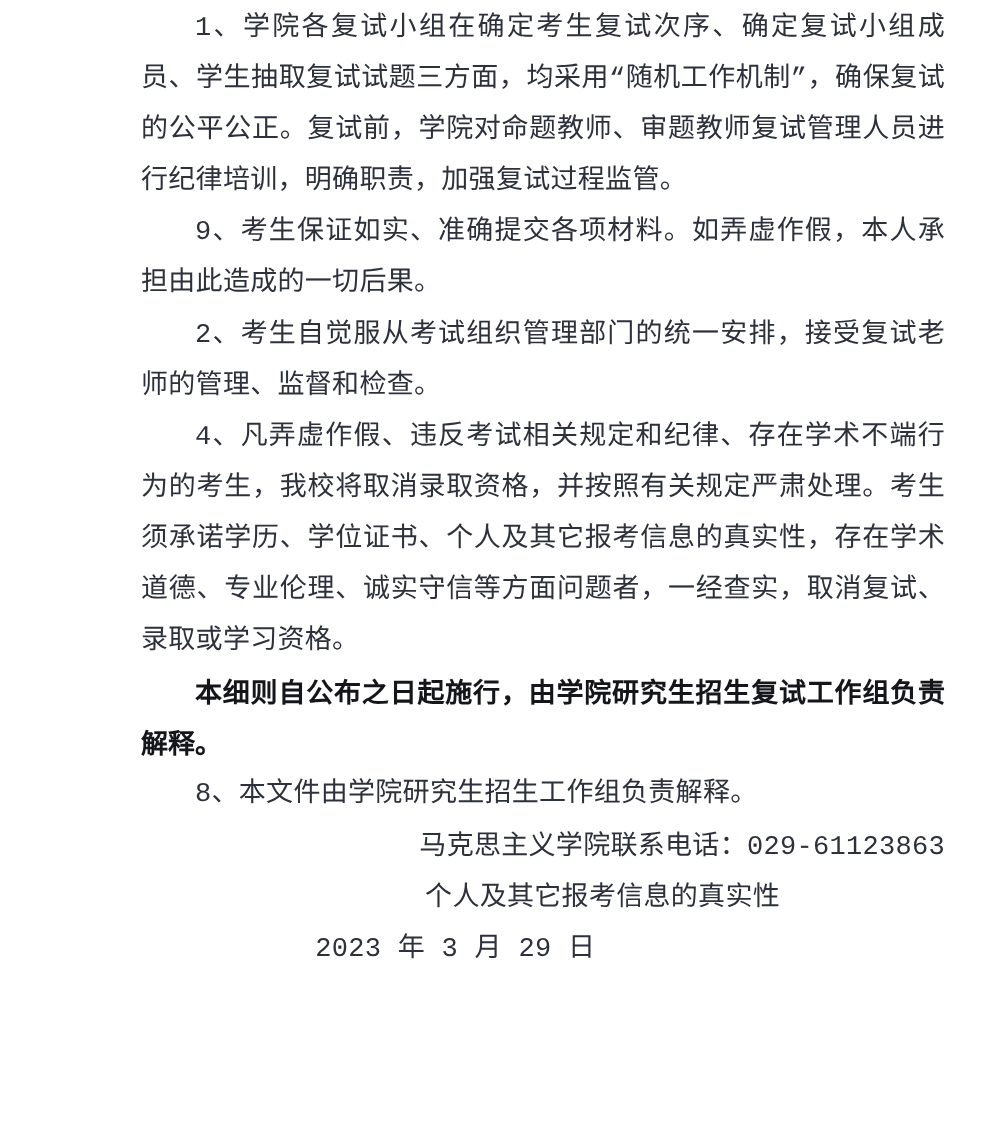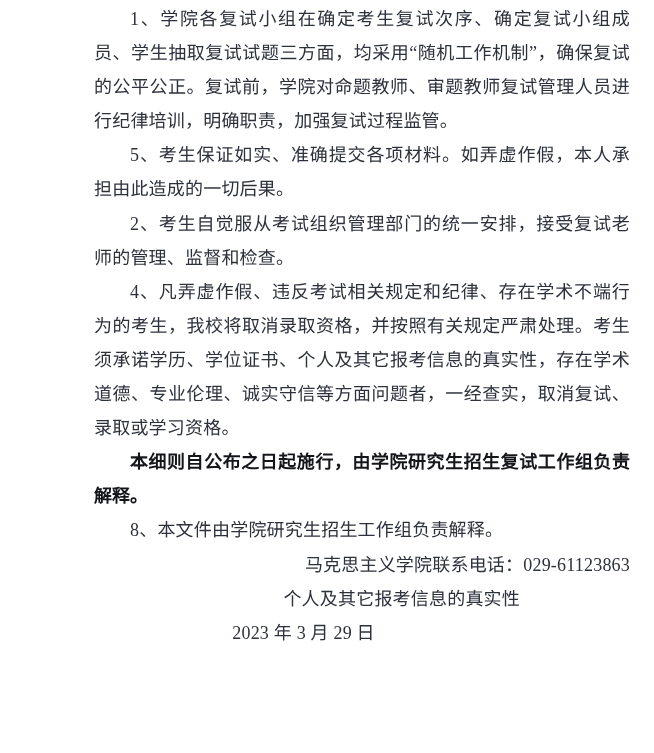--- a/index.html
+++ b/index.html
@@ -19,20 +19,21 @@
     color: #2d313c;
   }
   .page p {
     margin: 0;
     font-size: 18px;
     line-height: 34.1px;
     text-align: justify;
     text-justify: inter-character;
     text-indent: 2em;
     letter-spacing: 0.2px;
+    font-family: Liberation Mono, monospace;
   }
   .page p.notice {
     font-family: "Liberation Sans", "DejaVu Sans", sans-serif;
     font-weight: bold;
     color: #15161a;
     letter-spacing: 0;
   }
   .page p.plain-line {
     text-align: right;
   }
@@ -45,21 +46,21 @@
     text-align: center;
     text-indent: 0;
     padding-right: 117px;
   }
 </style>
 </head>
 <body>
 
 <div class="page">
   <p>1、学院各复试小组在确定考生复试次序、确定复试小组成员、学生抽取复试试题三方面，均采用“随机工作机制”，确保复试的公平公正。复试前，学院对命题教师、审题教师复试管理人员进行纪律培训，明确职责，加强复试过程监管。</p>
-  <p>5、考生保证如实、准确提交各项材料。如弄虚作假，本人承担由此造成的一切后果。</p>
+  <p>9、考生保证如实、准确提交各项材料。如弄虚作假，本人承担由此造成的一切后果。</p>
   <p>2、考生自觉服从考试组织管理部门的统一安排，接受复试老师的管理、监督和检查。</p>
   <p>4、凡弄虚作假、违反考试相关规定和纪律、存在学术不端行为的考生，我校将取消录取资格，并按照有关规定严肃处理。考生须承诺学历、学位证书、个人及其它报考信息的真实性，存在学术道德、专业伦理、诚实守信等方面问题者，一经查实，取消复试、录取或学习资格。</p>
   <p class="notice">本细则自公布之日起施行，由学院研究生招生复试工作组负责解释。</p>
   <p>8、本文件由学院研究生招生工作组负责解释。</p>
   <p class="plain-line">马克思主义学院联系电话：029-61123863</p>
   <p class="sign-line">个人及其它报考信息的真实性</p>
   <p class="date-line">2023 年 3 月 29 日</p>
 </div>
 
 </body></html>

